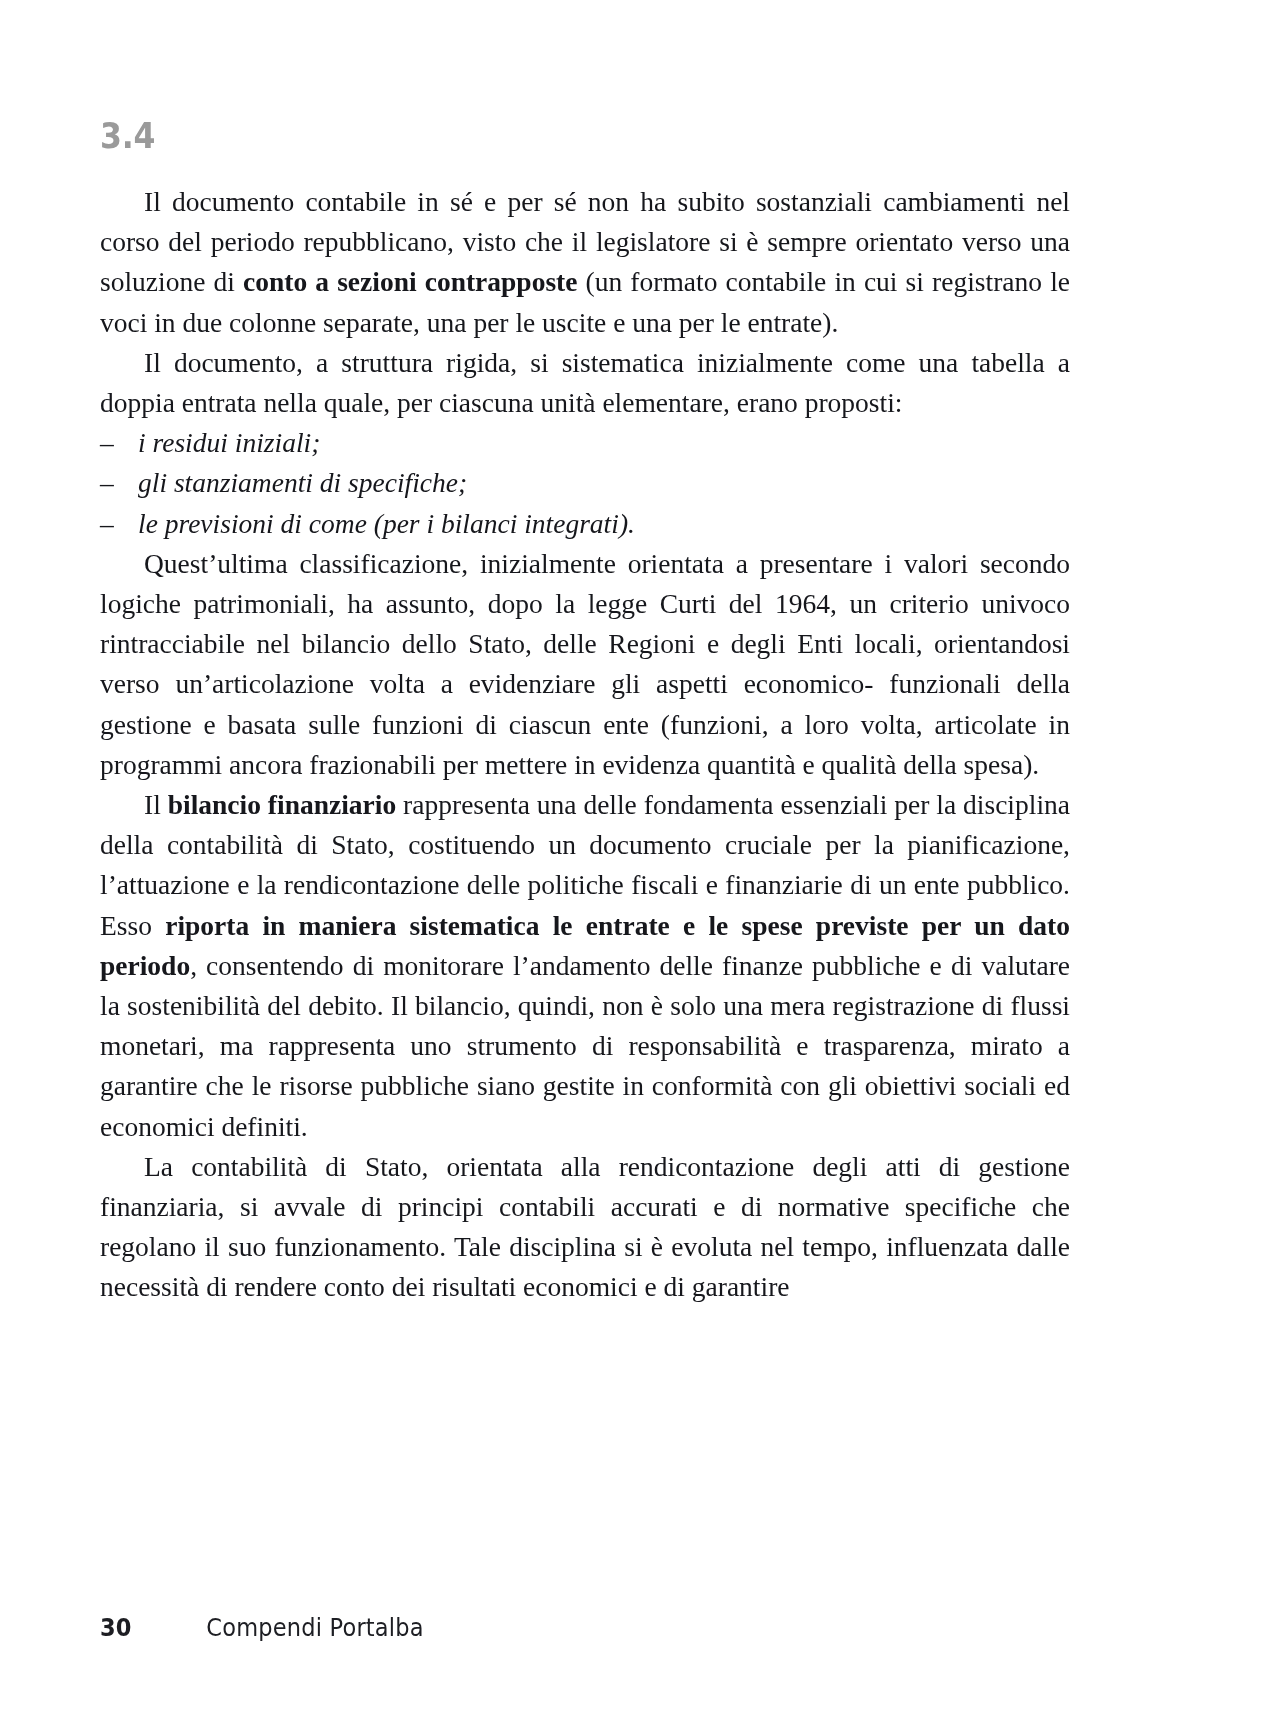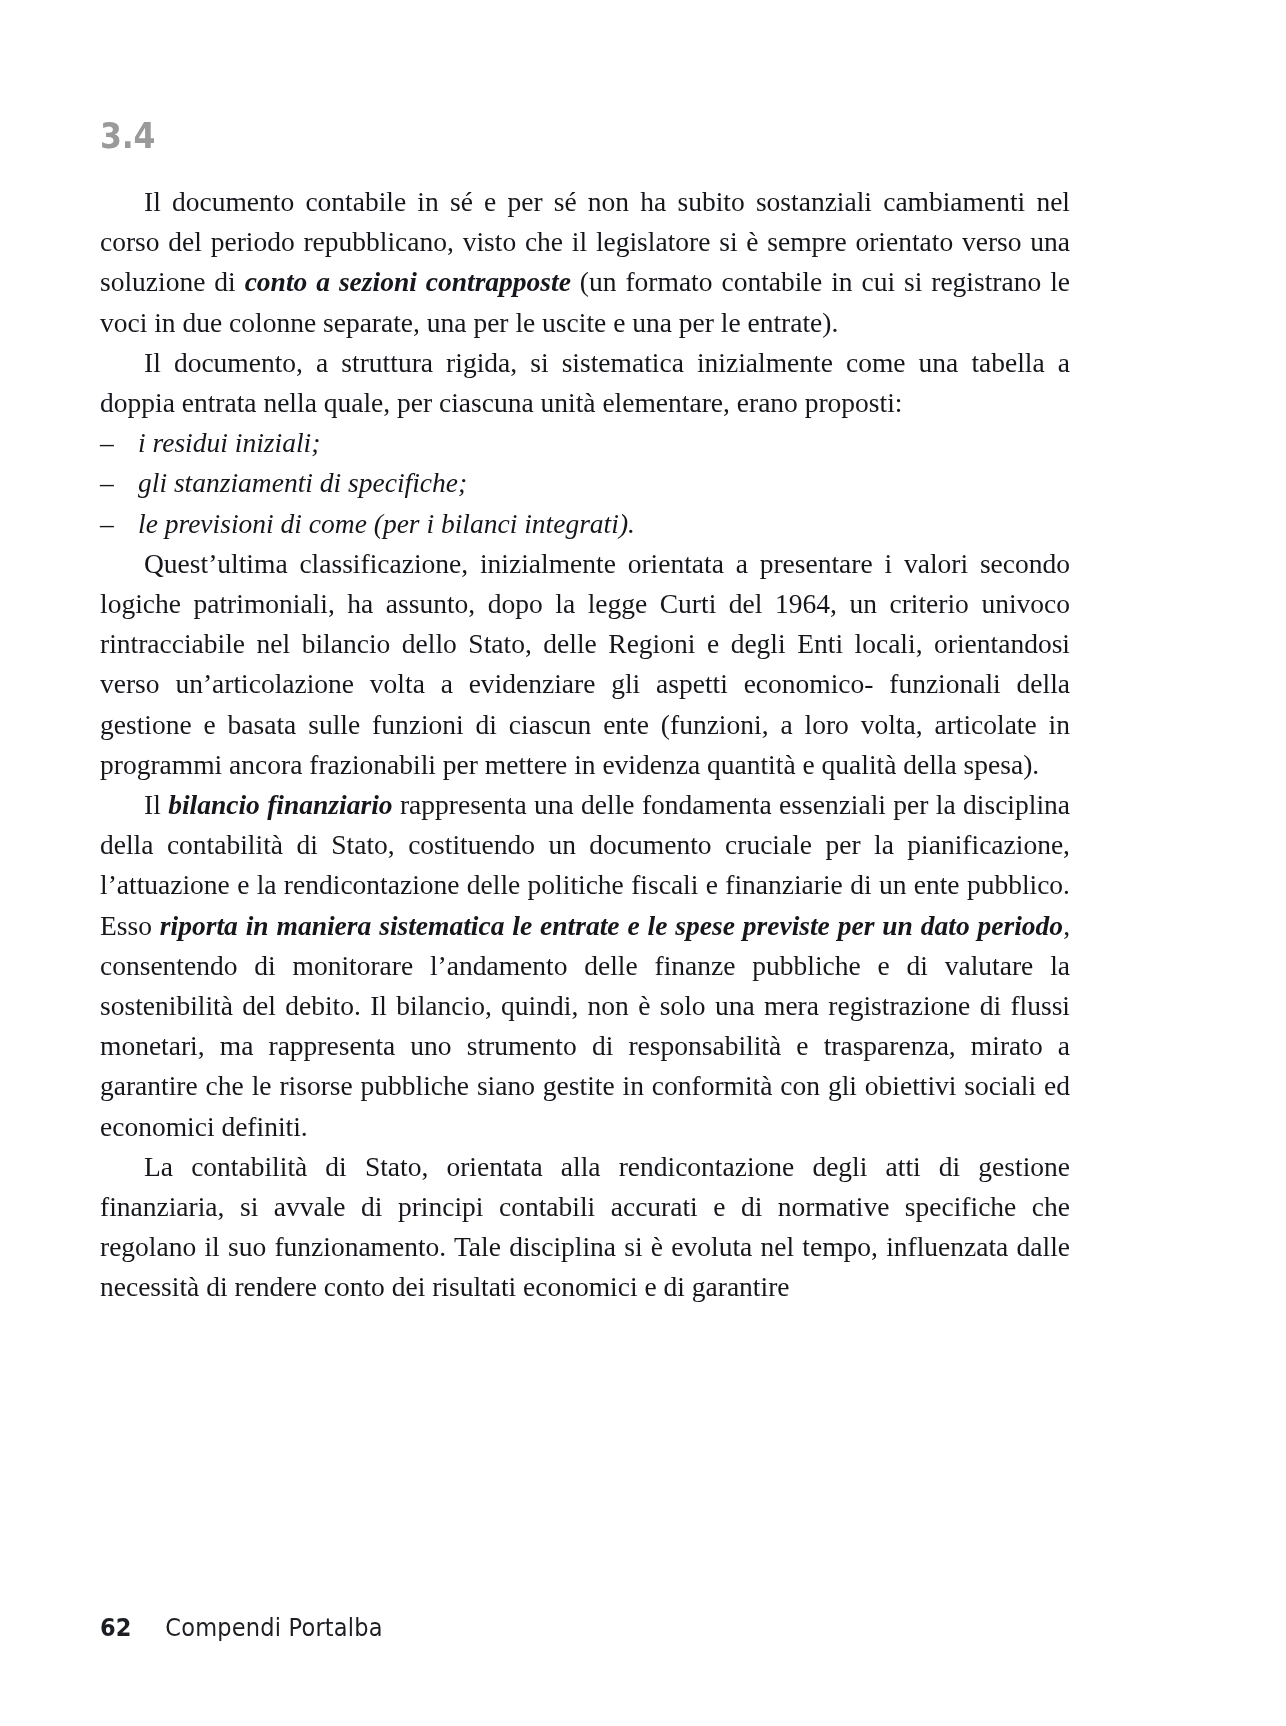--- a/index.html
+++ b/index.html
@@ -41,21 +41,20 @@
   p.body.indent {
     text-indent: 44px;
   }
 
   p.body.cont {
     text-indent: 0;
   }
 
   b, strong {
     font-weight: bold;
-    font-style: italic;
   }
 
   
   .section-heading {
     margin: 0;
     padding: 0;
     display: flex;
     align-items: baseline;
     font-family: "DejaVu Sans Condensed", "Liberation Sans Narrow", "Liberation Sans", sans-serif;
     font-stretch: condensed;
@@ -121,20 +120,21 @@
   }
 
   .footer .page-number {
     font-weight: bold;
     margin-right: 34px;
   }
 
   .footer .series {
     font-weight: normal;
     letter-spacing: 0.2px;
+    margin-left: 41px;
   }
 </style>
 </head>
 <body>
 
 <div class="page" style="background: rgb(255, 255, 255);">
 
   <div class="content">
 
 
@@ -168,17 +168,17 @@
 
     <div>
       <p class="body indent"><span>Quest’ultima classificazione, inizialmente orientata a presentare i valori secondo logiche patrimoniali, ha assunto, dopo la legge Curti del 1964, un criterio univoco rintracciabile nel bilancio dello Stato, delle Regioni e degli Enti locali, orientandosi verso un’articolazione volta a evidenziare gli aspetti economico- funzionali della gestione e basata sulle funzioni di ciascun ente (funzioni, a loro volta, articolate in programmi ancora frazionabili per mettere in evidenza quantità e qualità della spesa).</span></p>
       <p class="body indent"><span>Il </span><b>bilancio finanziario</b><span> rappresenta una delle fondamenta essenziali per la disciplina della contabilità di Stato, costituendo un documento cruciale per la pianificazione, l’attuazione e la rendicontazione delle politiche fiscali e finanziarie di un ente pubblico. Esso </span><b>riporta in maniera sistematica le entrate e le spese previste per un dato periodo</b><span>, consentendo di monitorare l’andamento delle finanze pubbliche e di valutare la sostenibilità del debito. Il bilancio, quindi, non è solo una mera registrazione di flussi monetari, ma rappresenta uno strumento di responsabilità e trasparenza, mirato a garantire che le risorse pubbliche siano gestite in conformità con gli obiettivi sociali ed economici definiti.</span></p>
       <p class="body indent"><span>La contabilità di Stato, orientata alla rendicontazione degli atti di gestione finanziaria, si avvale di principi contabili accurati e di normative specifiche che regolano il suo funzionamento. Tale disciplina si è evoluta nel tempo, influenzata dalle necessità di rendere conto dei risultati economici e di garantire</span></p>
     </div>
 
   </div>
 
   <div class="footer">
-    <span class="page-number">62</span>
+    <span class="page-number">30</span>
     <span class="series">Compendi Portalba</span>
   </div>
 
 </div>
 
 </body></html>

